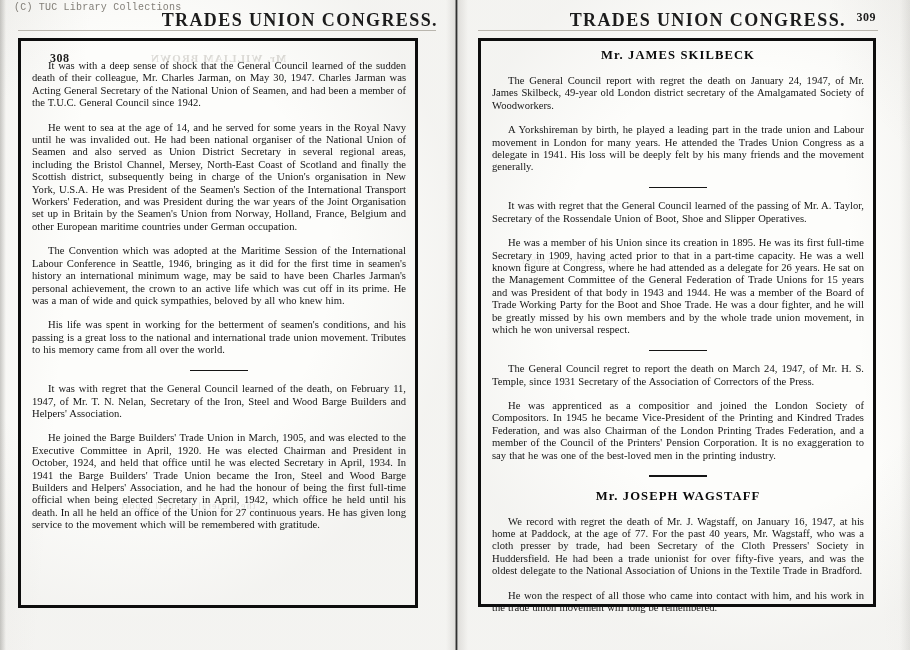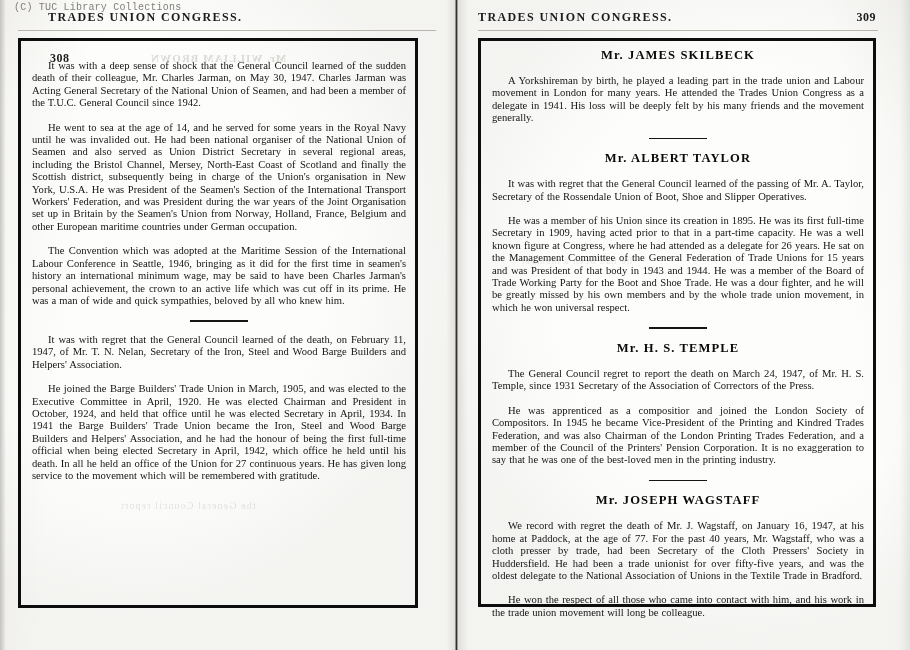--- a/index.html
+++ b/index.html
@@ -79,22 +79,22 @@
     position: absolute;
     top: 0;
     font-size: 12px;
     letter-spacing: .5px;
   }
   .runhead-left  .folio { left: 32px; margin-top: 41px; }
   .runhead-right .folio { right: 6px; }
   .runhead .title {
     position: absolute;
     left: 0; right: 0;
-    text-align: left;
-    font-size: 12px;
+    text-align: right;
+    font-size: 18px;
     letter-spacing: 1.4px;
   }
   .runhead-right .title { padding-right: 36px; }
   .runhead-left  .title { padding-left: 30px; }
 
   .headrule {
     position: absolute;
     height: 1px;
     background: #b9b6ae;
   }
@@ -227,47 +227,47 @@
   <div class="headrule headrule-right"></div>
 
   <div class="framebox framebox-left"></div>
   <div class="framebox framebox-right"></div>
 
   <div class="col col-left" id="col-left">
       <div class="obit">
         <p>It was with a deep sense of shock that the General Council learned of the sudden death of their colleague, Mr. Charles Jarman, on May 30, 1947. Charles Jarman was Acting General Secretary of the National Union of Seamen, and had been a member of the T.U.C. General Council since 1942.</p>
         <p>He went to sea at the age of 14, and he served for some years in the Royal Navy until he was invalided out. He had been national organiser of the National Union of Seamen and also served as Union District Secretary in several regional areas, including the Bristol Channel, Mersey, North-East Coast of Scotland and finally the Scottish district, subsequently being in charge of the Union's organisation in New York, U.S.A. He was President of the Seamen's Section of the International Transport Workers' Federation, and was President during the war years of the Joint Organisation set up in Britain by the Seamen's Union from Norway, Holland, France, Belgium and other European maritime countries under German occupation.</p>
         <p>The Convention which was adopted at the Maritime Session of the International Labour Conference in Seattle, 1946, bringing as it did for the first time in seamen's history an international minimum wage, may be said to have been Charles Jarman's personal achievement, the crown to an active life which was cut off in its prime. He was a man of wide and quick sympathies, beloved by all who knew him.</p>
+        <p>His life was spent in working for the betterment of seamen's conditions, and his passing is a great loss to the national and international trade union movement. Tributes to his memory came from all over the world.</p>
       </div>
       <div class="sec-rule"></div>
       <div class="obit">
         <p>It was with regret that the General Council learned of the death, on February 11, 1947, of Mr. T. N. Nelan, Secretary of the Iron, Steel and Wood Barge Builders and Helpers' Association.</p>
         <p>He joined the Barge Builders' Trade Union in March, 1905, and was elected to the Executive Committee in April, 1920. He was elected Chairman and President in October, 1924, and held that office until he was elected Secretary in April, 1934. In 1941 the Barge Builders' Trade Union became the Iron, Steel and Wood Barge Builders and Helpers' Association, and he had the honour of being the first full-time official when being elected Secretary in April, 1942, which office he held until his death. In all he held an office of the Union for 27 continuous years. He has given long service to the movement which will be remembered with gratitude.</p>
       </div>
     </div>
   <div class="col col-right" id="col-right">
       <div class="obit">
         <div class="obit-head">Mr. JAMES SKILBECK</div>
+        <p>The General Council report with regret the death on January 24, 1947, of Mr. James Skilbeck, 49-year old London district secretary of the Amalgamated Society of Woodworkers.</p>
         <p>A Yorkshireman by birth, he played a leading part in the trade union and Labour movement in London for many years. He attended the Trades Union Congress as a delegate in 1941. His loss will be deeply felt by his many friends and the movement generally.</p>
       </div>
       <div class="sec-rule"></div>
       <div class="obit">
-        <div class="obit-head">Mr. ALBERT TAYLOR</div>
         <p>It was with regret that the General Council learned of the passing of Mr. A. Taylor, Secretary of the Rossendale Union of Boot, Shoe and Slipper Operatives.</p>
         <p>He was a member of his Union since its creation in 1895. He was its first full-time Secretary in 1909, having acted prior to that in a part-time capacity. He was a well known figure at Congress, where he had attended as a delegate for 26 years. He sat on the Management Committee of the General Federation of Trade Unions for 15 years and was President of that body in 1943 and 1944. He was a member of the Board of Trade Working Party for the Boot and Shoe Trade. He was a dour fighter, and he will be greatly missed by his own members and by the whole trade union movement, in which he won universal respect.</p>
       </div>
       <div class="sec-rule"></div>
       <div class="obit">
-        <div class="obit-head">Mr. H. S. TEMPLE</div>
         <p>The General Council regret to report the death on March 24, 1947, of Mr. H. S. Temple, since 1931 Secretary of the Association of Correctors of the Press.</p>
         <p>He was apprenticed as a compositior and joined the London Society of Compositors. In 1945 he became Vice-President of the Printing and Kindred Trades Federation, and was also Chairman of the London Printing Trades Federation, and a member of the Council of the Printers' Pension Corporation. It is no exaggeration to say that he was one of the best-loved men in the printing industry.</p>
       </div>
       <div class="sec-rule"></div>
       <div class="obit">
         <div class="obit-head">Mr. JOSEPH WAGSTAFF</div>
         <p>We record with regret the death of Mr. J. Wagstaff, on January 16, 1947, at his home at Paddock, at the age of 77. For the past 40 years, Mr. Wagstaff, who was a cloth presser by trade, had been Secretary of the Cloth Pressers' Society in Huddersfield. He had been a trade unionist for over fifty-five years, and was the oldest delegate to the National Association of Unions in the Textile Trade in Bradford.</p>
-        <p>He won the respect of all those who came into contact with him, and his work in the trade union movement will long be colleague.</p>
+        <p>He won the respect of all those who came into contact with him, and his work in the trade union movement will long be remembered.</p>
       </div>
     </div>
 
   <div class="watermark">(C) TUC Library Collections</div>
 
 </div>
 
 </body></html>

